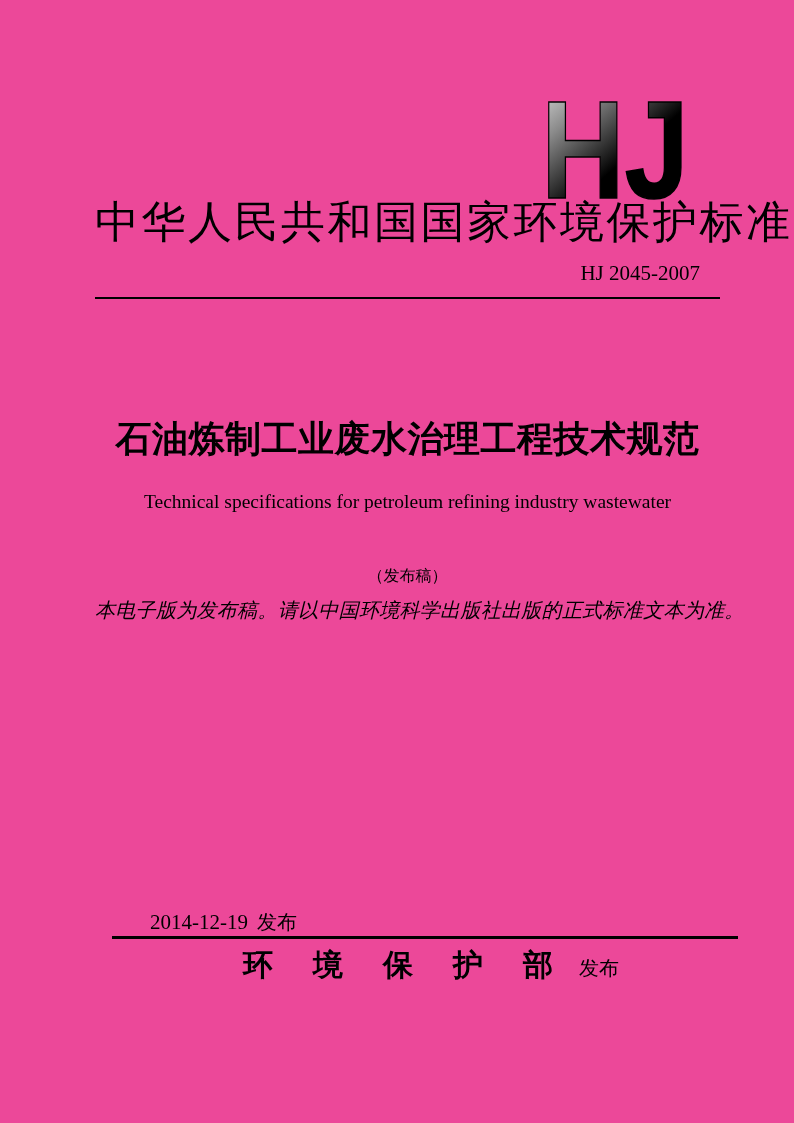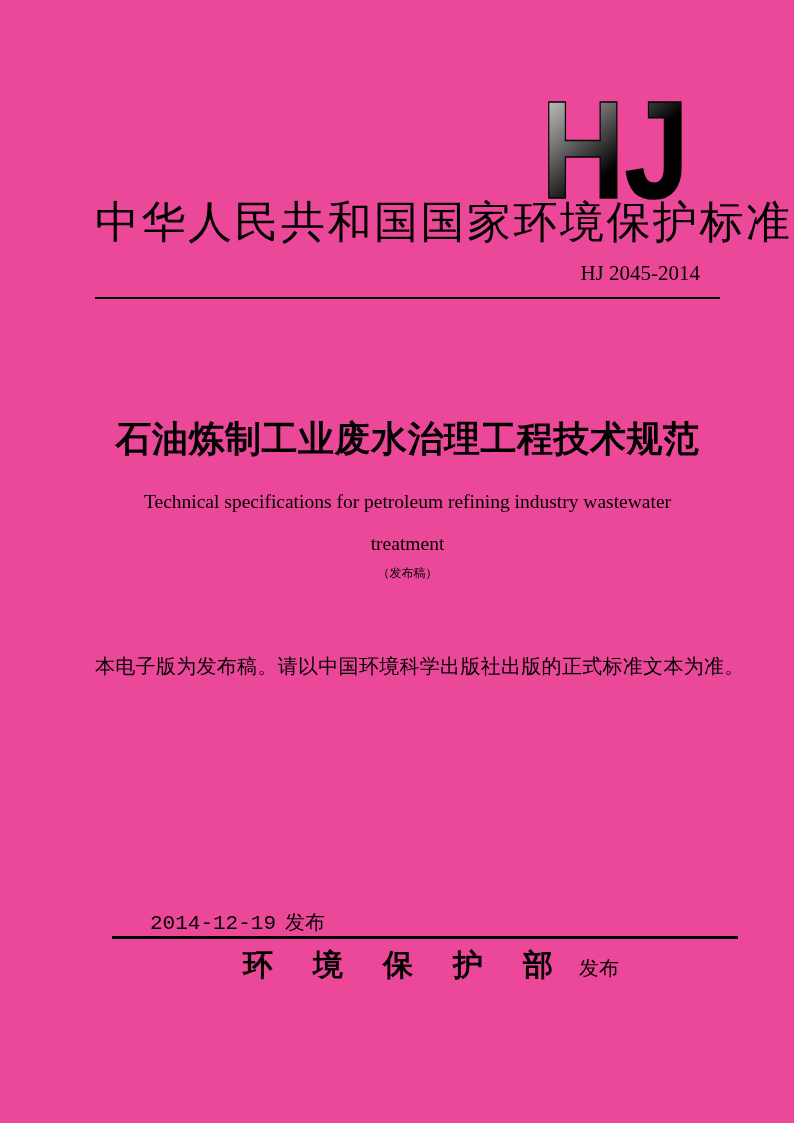--- a/index.html
+++ b/index.html
@@ -90,46 +90,47 @@
   }
   .title-en-1 { top: 490px; }
   .title-en-2 { top: 532px; }
 
   .draft-label {
     left: 95px;
     top: 566px;
     width: 625px;
     text-align: center;
     font-family: "Liberation Sans", sans-serif;
-    font-size: 12px;
+    font-size: 16px;
     line-height: 1.2;
   }
 
   .edition-note {
     left: 95px;
-    top: 654px;
+    top: 598px;
     width: 625px;
     text-align: left;
     font-family: "Liberation Sans", sans-serif;
     font-size: 20px;
     letter-spacing: 0.3px;
     line-height: 1.2;
     white-space: nowrap;
+    font-style: italic;
   }
 
   .date-block {
     top: 910px;
     font-size: 21px;
     line-height: 1.2;
     white-space: nowrap;
   }
   .date-left { left: 150px; }
   .date-right { right: 129px; }
   .date-value {
-    font-family: Liberation Mono, monospace;
+    font-family: Liberation Serif, serif;
   }
   .date-label {
     font-family: "Liberation Sans", sans-serif;
     font-size: 20px;
     margin-left: 9px;
   }
 
   .ministry-line {
     left: 243px;
     top: 948px;
@@ -162,28 +163,27 @@
           <stop offset="62%" stop-color="#000000"></stop>
           <stop offset="100%" stop-color="#000000"></stop>
         </linearGradient>
       </defs>
       <text x="80" y="103" text-anchor="middle" font-family="'Liberation Sans', sans-serif" font-size="140" font-weight="bold" fill="url(#hjgrad)" stroke="#000000" stroke-width="1.5" textLength="148" lengthAdjust="spacingAndGlyphs">HJ</text>
     </svg>
   </div>
 
   <div class="abs standard-caption">中华人民共和国国家环境保护标准</div>
 
-  <div class="abs doc-number">HJ 2045-2014</div>
+  <div class="abs doc-number">HJ 2045-2007</div>
 
   <div class="abs rule rule-top"></div>
 
   <div class="abs main-title">石油炼制工业废水治理工程技术规范</div>
 
   <div class="abs title-en title-en-1">Technical specifications for petroleum refining industry wastewater</div>
-  <div class="abs title-en title-en-2">treatment</div>
 
   <div class="abs draft-label">（发布稿）</div>
 
   <div class="abs edition-note">本电子版为发布稿。请以中国环境科学出版社出版的正式标准文本为准。</div>
 
   <div class="abs date-block date-left">
     <span class="date-value">2014-12-19</span><span class="date-label">发布</span>
   </div>
 
 

